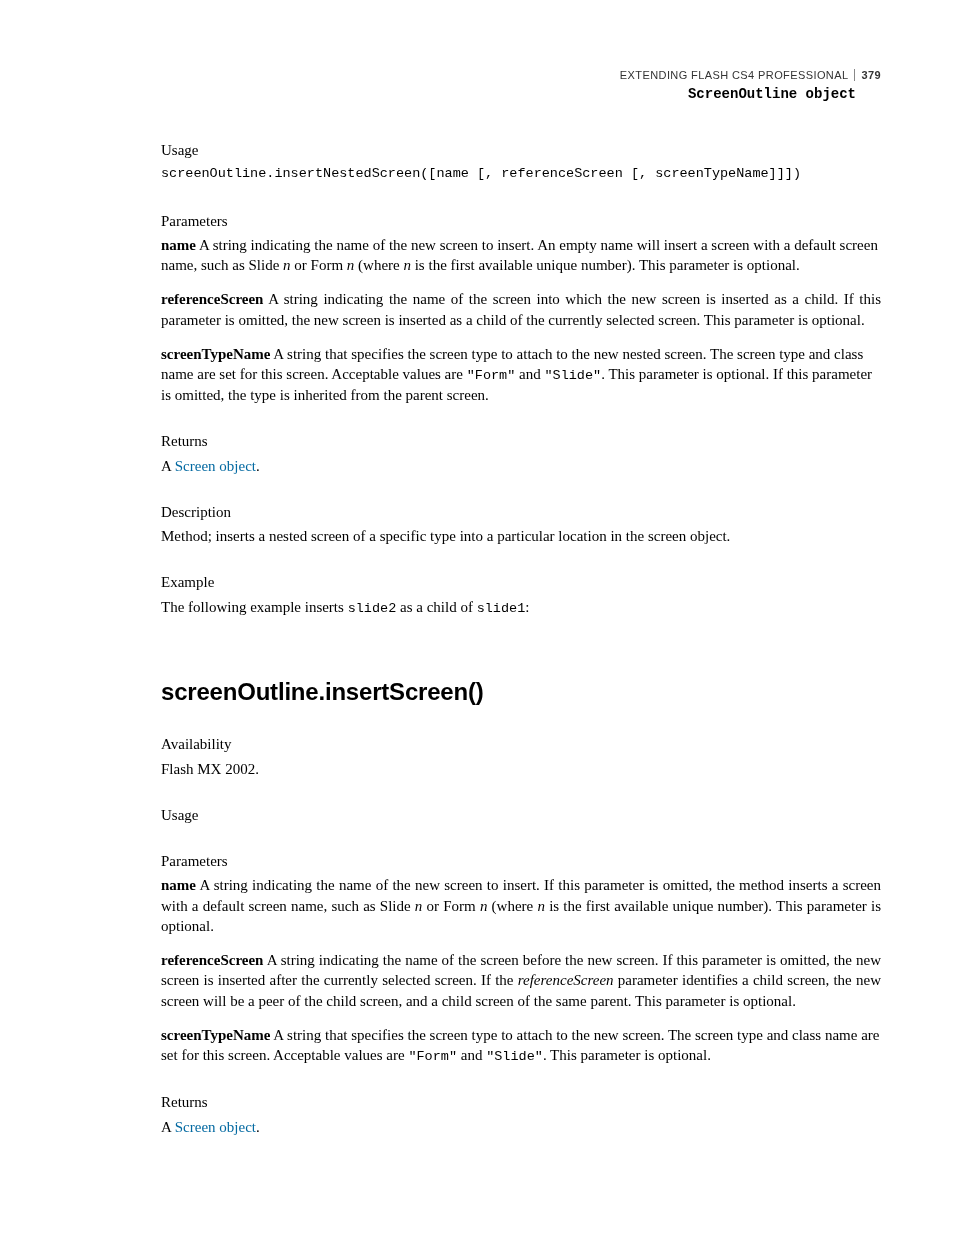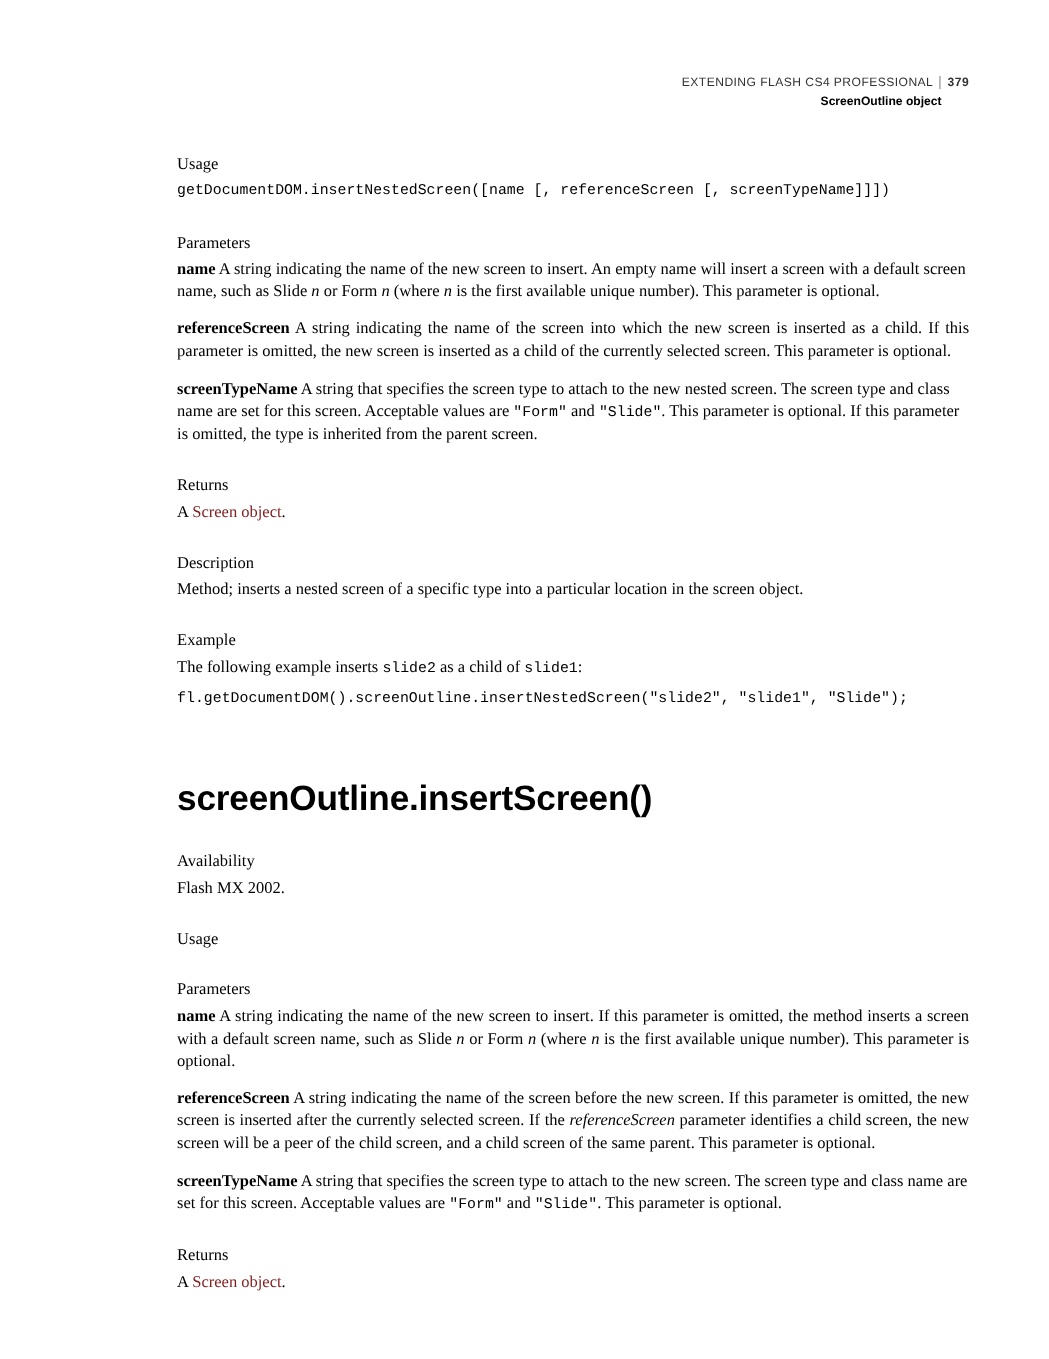--- a/index.html
+++ b/index.html
@@ -35,25 +35,26 @@
     color: #333;
   }
   .running-header .pn {
     font-weight: 700;
     margin-left: 6px;
     padding-left: 6px;
     border-left: 1px solid #888;
     font-size: 11px;
   }
   .running-header .line2 {
-    font-size: 11px;
+    font-size: 14px;
     font-weight: 700;
     color: #000;
     margin-top: 2px;
     padding-right: 25px;
+    font-family: Liberation Mono, monospace;
   }
   .content {
     margin-top: 72px;
   }
   .subhead {
     font-family: "Minion Pro", "Times New Roman", Times, serif;
     font-weight: 400;
     font-size: 15px;
     margin-top: 26px;
     margin-bottom: 4px;
@@ -73,27 +74,27 @@
   .para-gap {
     margin-top: 14px;
   }
   .italic { font-style: italic; }
   .bold { font-weight: 700; }
   .inline-code {
     font-family: "Courier New", Courier, monospace;
     font-size: 13.5px;
   }
   a.link {
-    color: #7f1d1d;
+    color: #0369a1;
     text-decoration: none;
   }
   h1.method-title {
     font-family: "Myriad Pro", "Helvetica Neue", Arial, sans-serif;
     font-weight: 700;
-    font-size: 32px;
+    font-size: 24px;
     margin-top: 58px;
     margin-bottom: 0;
     letter-spacing: -0.2px;
   }
   .just { text-align: justify; }
 </style>
 </head>
 <body>
 
 <div class="page">
@@ -101,39 +102,38 @@
   <div class="running-header">
     <div class="line1">
       <span>EXTENDING FLASH CS4 PROFESSIONAL</span><span class="pn">379</span>
     </div>
     <div class="line2">ScreenOutline object</div>
   </div>
 
   <div class="content">
 
     <div class="subhead" style="margin-top:0">Usage</div>
-    <div class="code">getDocumentDOM.insertNestedScreen([name [, referenceScreen [, screenTypeName]]])</div>
+    <div class="code">screenOutline.insertNestedScreen([name [, referenceScreen [, screenTypeName]]])</div>
 
     <div class="subhead">Parameters</div>
 
     <p class="para"><span class="bold">name</span><span>   A string indicating the name of the new screen to insert. An empty name will insert a screen with a default screen name, such as Slide </span><span class="italic">n</span><span> or Form </span><span class="italic">n</span><span> (where </span><span class="italic">n</span><span> is the first available unique number). This parameter is optional.</span></p>
 
     <p class="para para-gap just"><span class="bold">referenceScreen</span><span>   A string indicating the name of the screen into which the new screen is inserted as a child. If this parameter is omitted, the new screen is inserted as a child of the currently selected screen. This parameter is optional.</span></p>
 
     <p class="para para-gap"><span class="bold">screenTypeName</span><span>   A string that specifies the screen type to attach to the new nested screen. The screen type and class name are set for this screen. Acceptable values are </span><span class="inline-code">"Form"</span><span> and </span><span class="inline-code">"Slide"</span><span>. This parameter is optional. If this parameter is omitted, the type is inherited from the parent screen.</span></p>
 
     <div class="subhead">Returns</div>
     <p class="para"><span>A </span><a href="#" class="link">Screen object</a><span>.</span></p>
 
     <div class="subhead">Description</div>
     <p class="para">Method; inserts a nested screen of a specific type into a particular location in the screen object.</p>
 
     <div class="subhead">Example</div>
     <p class="para"><span>The following example inserts </span><span class="inline-code">slide2</span><span> as a child of </span><span class="inline-code">slide1</span><span>:</span></p>
-    <div class="code" style="margin-top:8px">fl.getDocumentDOM().screenOutline.insertNestedScreen("slide2", "slide1", "Slide");</div>
 
     <h1 class="method-title">screenOutline.insertScreen()</h1>
 
     <div class="subhead">Availability</div>
     <p class="para">Flash MX 2002.</p>
 
     <div class="subhead">Usage</div>
 
     <div class="subhead">Parameters</div>
 

